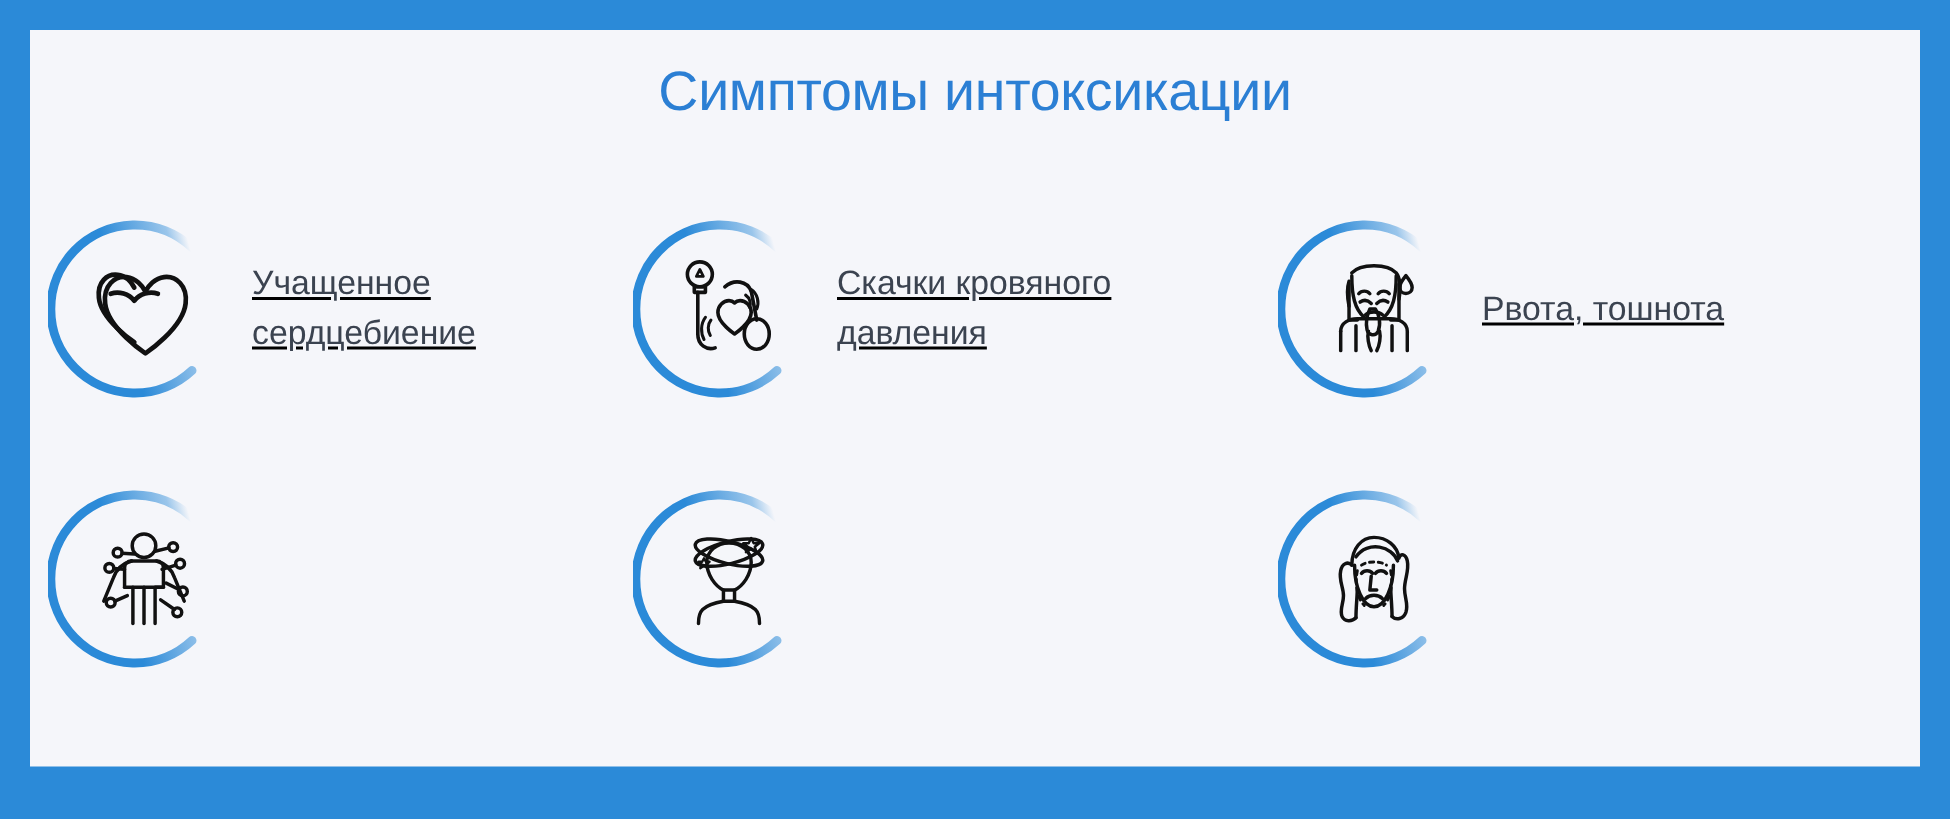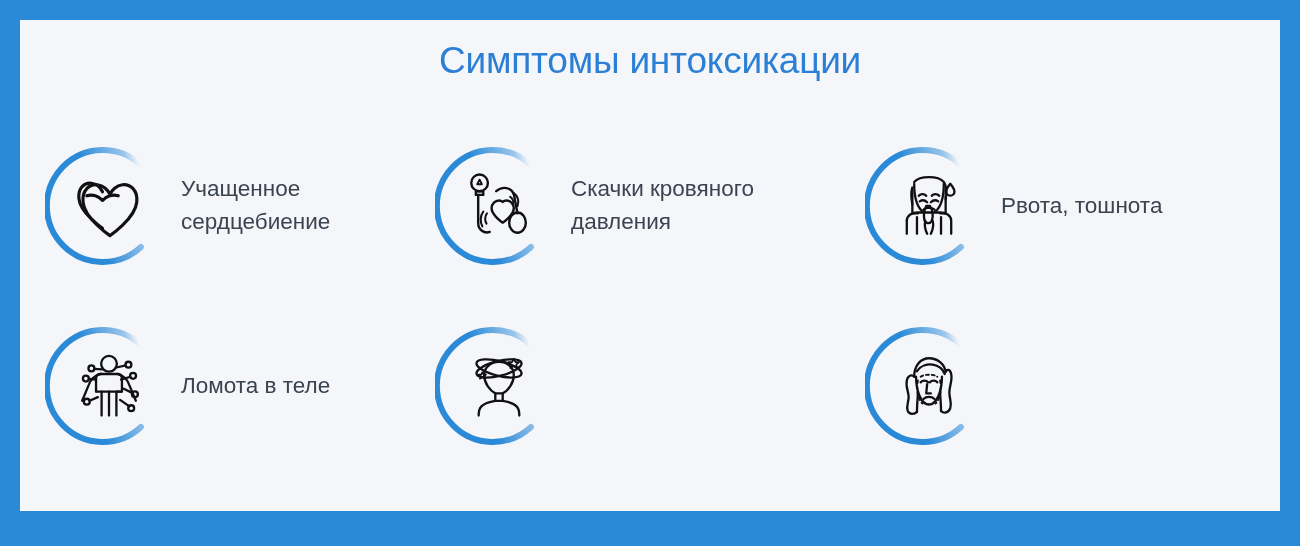--- a/index.html
+++ b/index.html
@@ -27,26 +27,27 @@
     top:20px;left:0;right:0;
     text-align:center;
     font-size:37px;
     font-weight:normal;
     color:#2b7fd4;
     letter-spacing:-0.2px;
     white-space:nowrap;
   }
   #grid{
     position:absolute;
-    left:25px; right:25px;
+    left:12px; right:25px;
     top:96px;
     display:grid;
     grid-template-columns:390px 430px 1fr;
     grid-template-rows:180px 180px;
     row-gap:0px;
+    text-decoration:underline;
   }
   .item{
     display:flex;
     align-items:center;
     position:relative;
   }
   .badge{
     position:relative;
     width:122px;height:122px;
     flex:0 0 122px;
@@ -213,21 +214,20 @@
               <path d="M26 33 L18.2 32.4"></path>
               <circle cx="68" cy="49" r="3.2"></circle>
               <path d="M56 43 L65.5 47.7"></path>
               <circle cx="64" cy="64" r="3.2"></circle>
               <path d="M52 55 L62 62"></path>
               <circle cx="16" cy="57" r="3.2"></circle>
               <path d="M28 52 L19 56"></path>
             </g>
           </svg>
         </div>
-        <div class="label">Ломота в теле</div>
       </div>
 
       <div class="item item-5">
         <div class="badge">
           <svg class="ring" viewBox="0 0 122 122">
             <defs>
               <linearGradient id="g5" x1="0" y1="0.5" x2="1" y2="0.18">
                 <stop offset="0.45" stop-color="#2b8ad8" stop-opacity="1"></stop>
                 <stop offset="0.88" stop-color="#2b8ad8" stop-opacity="0.45"></stop>
                 <stop offset="1" stop-color="#2b8ad8" stop-opacity="0"></stop>

